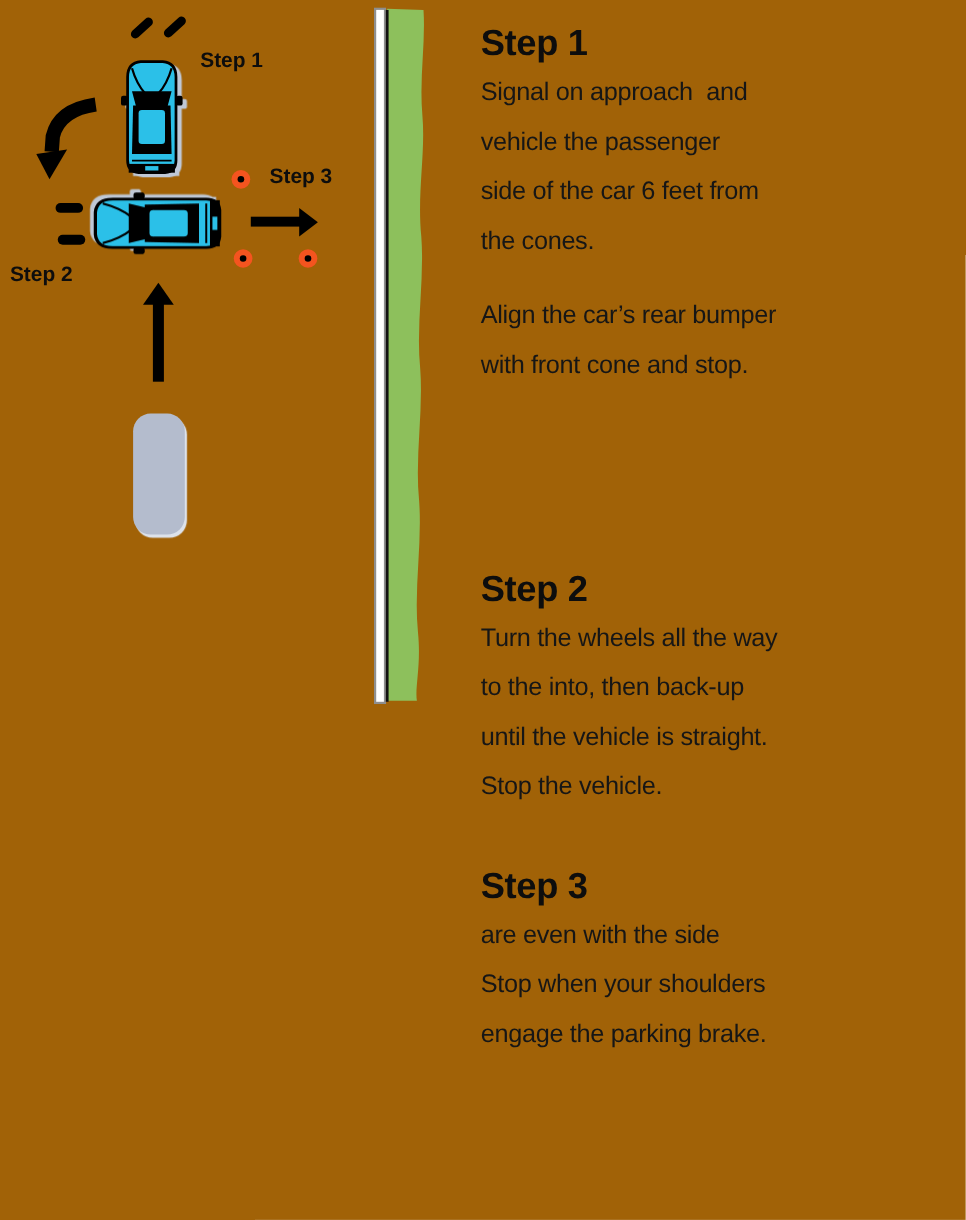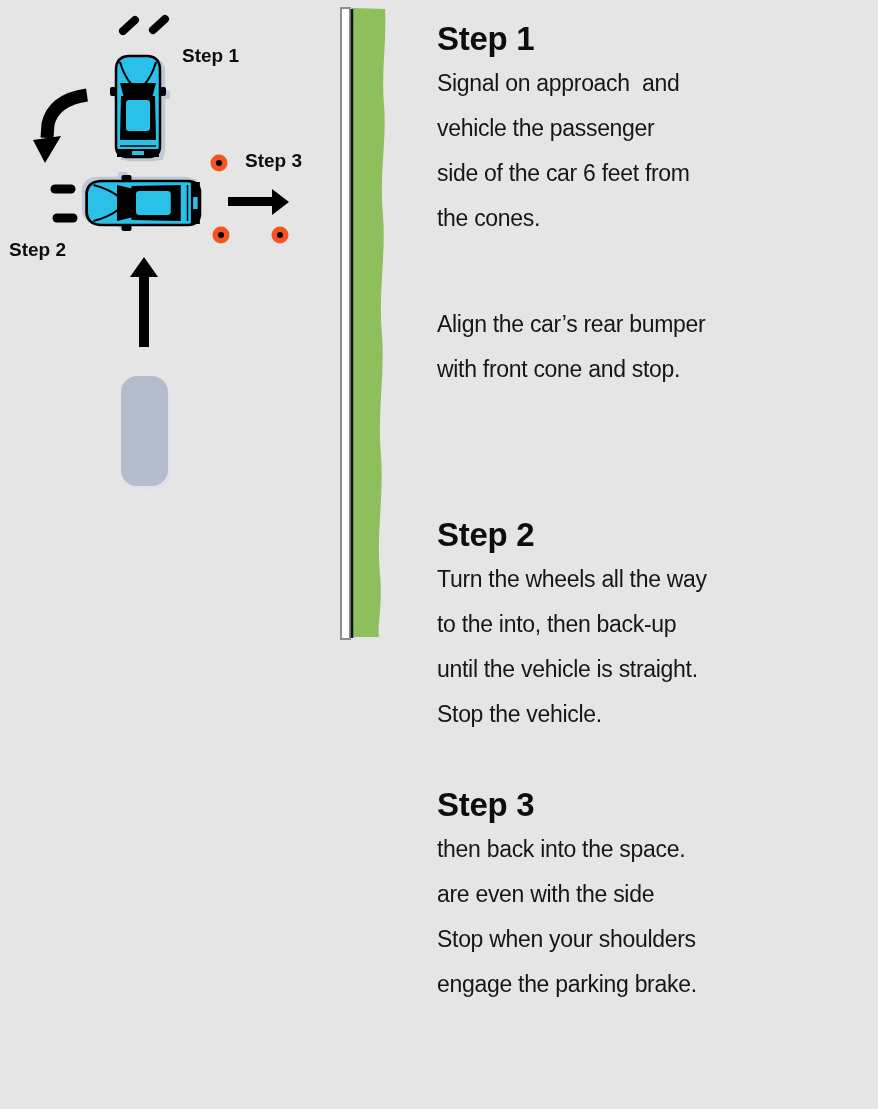--- a/index.html
+++ b/index.html
@@ -1,20 +1,20 @@
 <!DOCTYPE html>
 <html><head>
 <meta charset="utf-8">
 <style>
   html, body { margin: 0; padding: 0; background: #ffffff; }
   .screen {
     position: relative;
     width: 878px;
     height: 1109px;
-    background: #e5e5e5;
+    background: #a16207;
     overflow: hidden;
     font-family: "Liberation Sans", sans-serif;
     color: #161616;
   }
   .diagram-svg { position: absolute; left: 0; top: 0; }
   .diagram-label {
     position: absolute;
     font-size: 19px;
     font-weight: bold;
     color: #0d0d0d;
@@ -33,21 +33,21 @@
   #step-block-3 { top: 782px; }
   .step-title {
     margin: 0;
     font-size: 33px;
     font-weight: bold;
     line-height: 45px;
     color: #0d0d0d;
     letter-spacing: -0.3px;
   }
   .para { margin: 0; }
-  .para + .para { margin-top: 61px; }
+  .para + .para { margin-top: 23px; }
   .line {
     font-size: 23px;
     line-height: 45px;
     letter-spacing: -0.3px;
     white-space: pre;
     color: #161616;
   }
 </style>
 </head>
 <body>
@@ -149,21 +149,20 @@
         <div class="line">Turn the wheels all the way</div>
         <div class="line">to the into, then back-up</div>
         <div class="line">until the vehicle is straight.</div>
         <div class="line">Stop the vehicle.</div>
       </div>
     </section>
 
     <section id="step-block-3">
       <h2 class="step-title">Step 3</h2>
       <div class="para">
-        <div class="line">then back into the space.</div>
         <div class="line">are even with the side</div>
         <div class="line">Stop when your shoulders</div>
         <div class="line">engage the parking brake.</div>
       </div>
     </section>
 
   </div>
 </div>
 
 </body></html>

